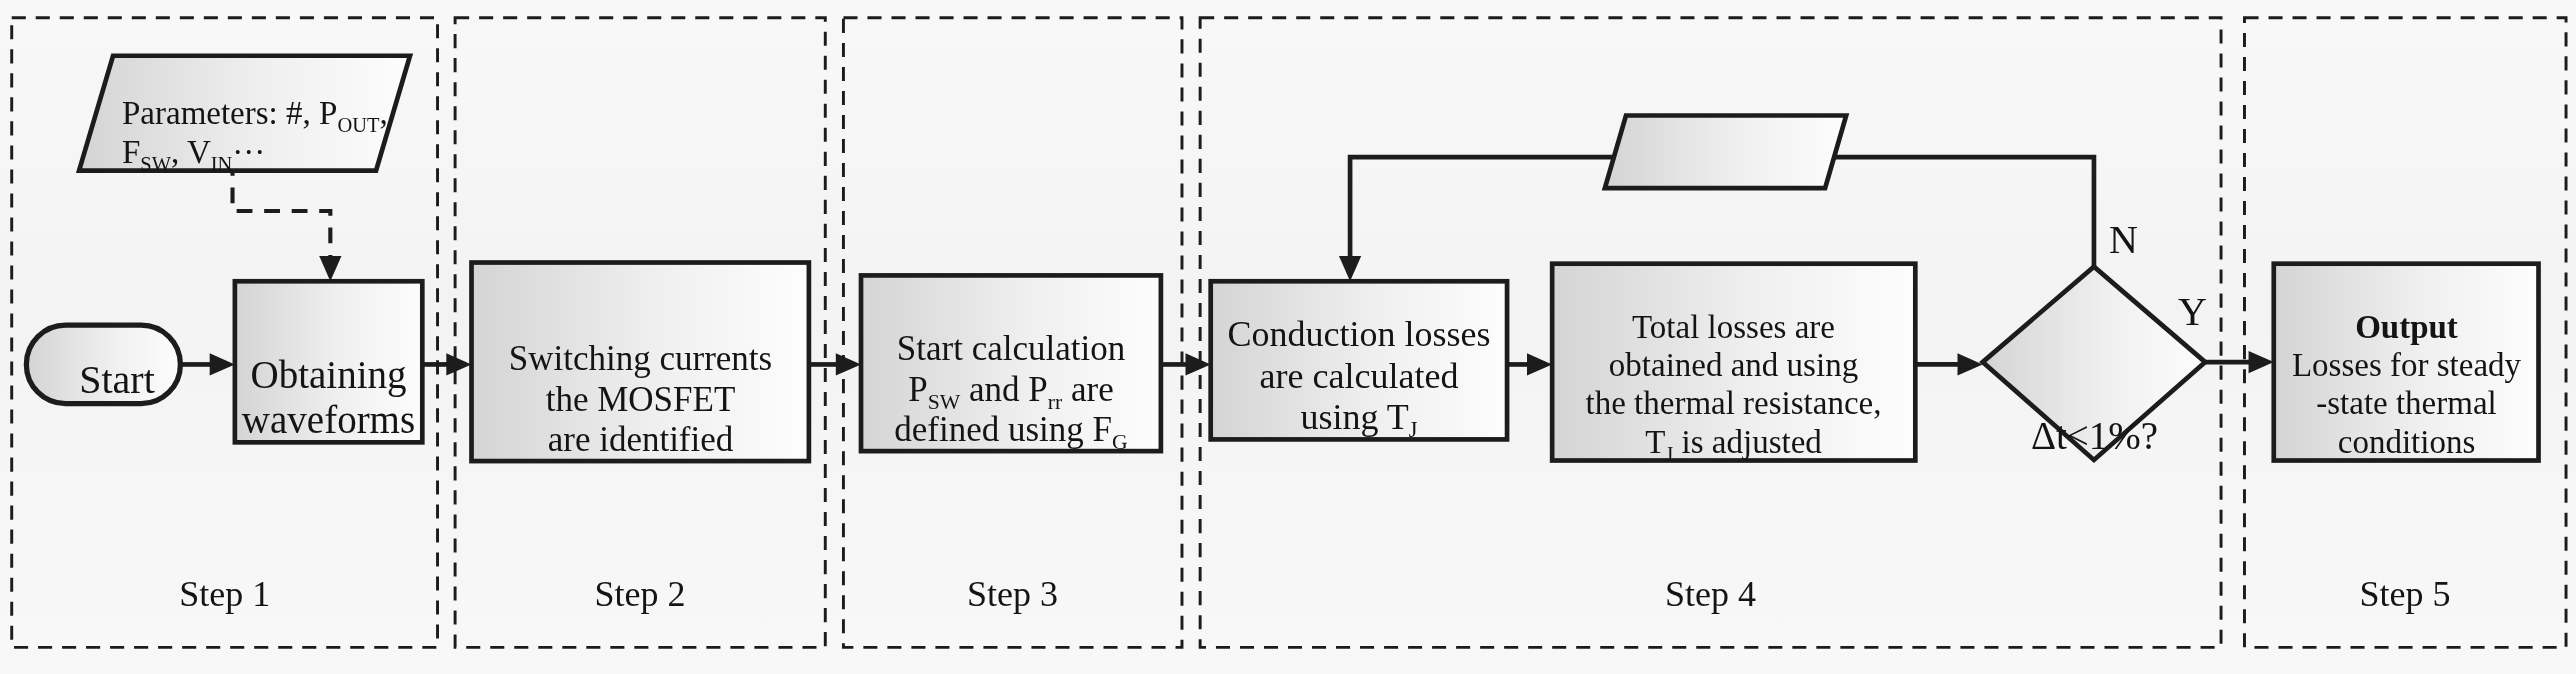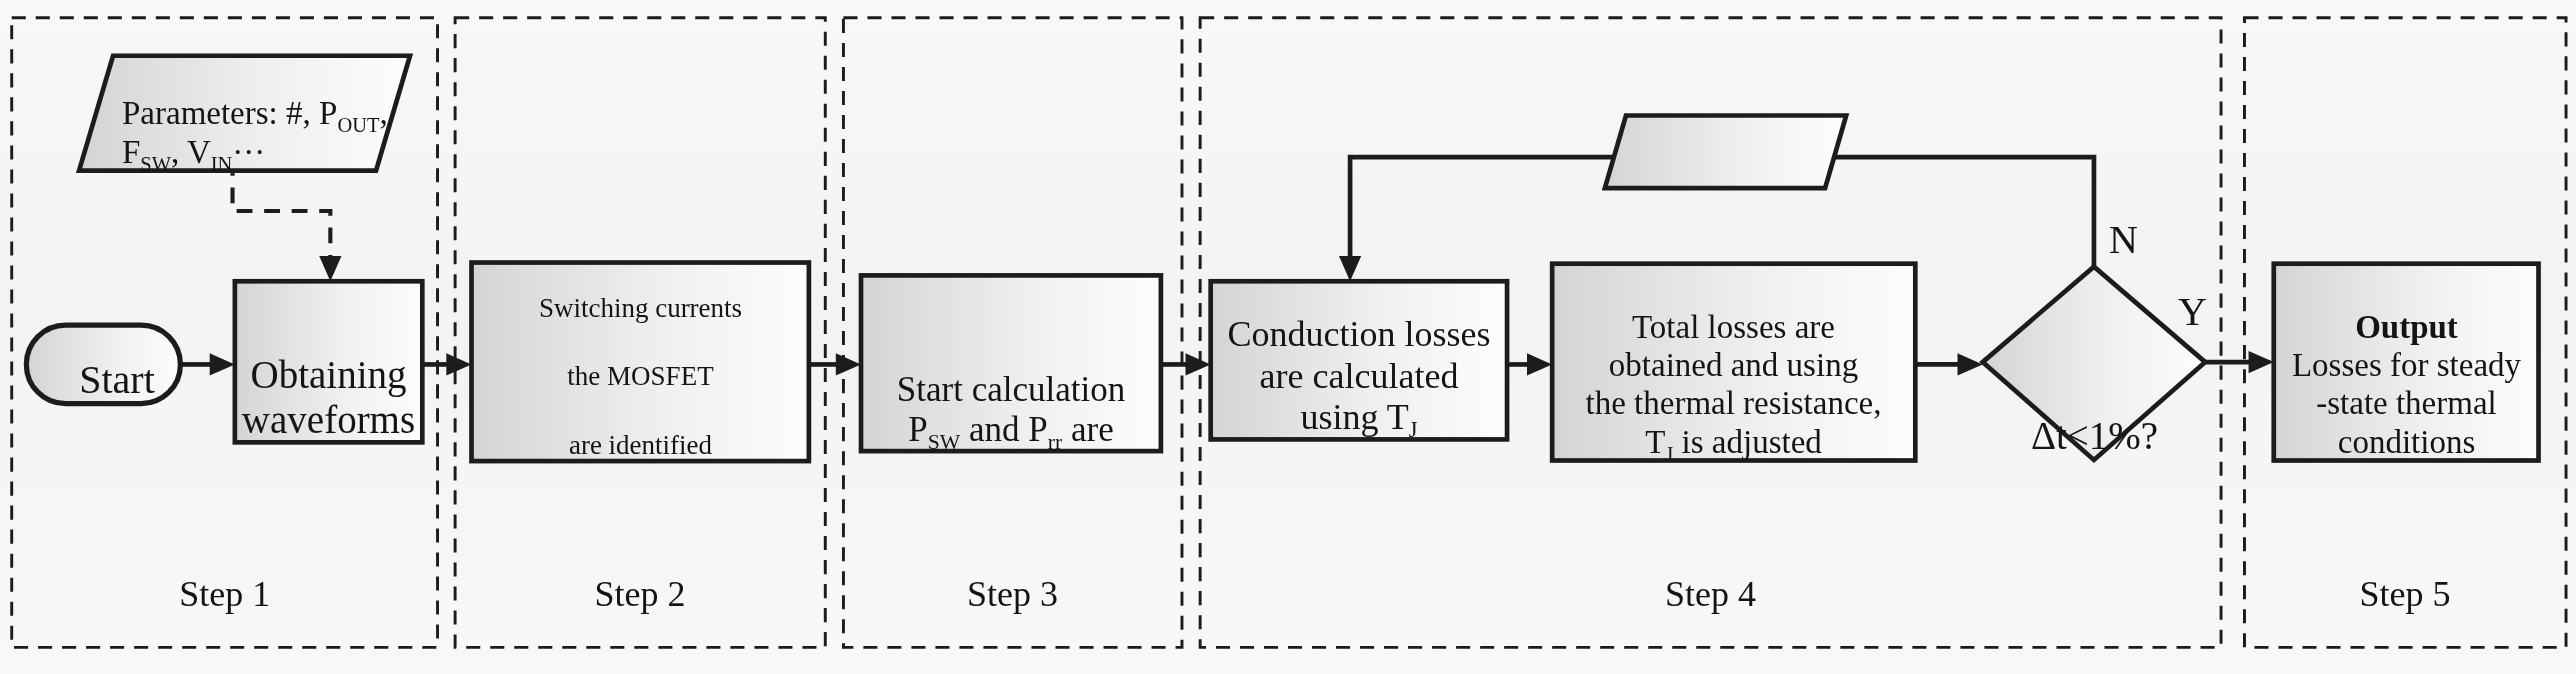--- a/index.html
+++ b/index.html
@@ -4,21 +4,21 @@
 <style>
   html,body{margin:0;padding:0;background:#f6f6f6;}
   #canvas{position:relative;width:2576px;height:675px;background:linear-gradient(180deg,#f8f8f8 0%,#f3f3f3 45%,#f8f8f8 100%);overflow:hidden;font-family:"Liberation Serif","DejaVu Serif",serif;color:#141414;}
   #shapes{position:absolute;left:0;top:0;}
   .node-text{position:absolute;display:flex;flex-direction:column;align-items:center;justify-content:flex-end;text-align:center;pointer-events:none;}
   .ln{line-height:1.16;white-space:nowrap;}
   sub{font-size:62%;line-height:0;}
   .f-start{font-size:40px;}
   .f-params{font-size:33px;align-items:flex-start;text-align:left;padding-left:34px;box-sizing:border-box;}
   .f-obtaining{font-size:39px;}
-  .f-switching{font-size:27px;gap:37px;}
+  .f-switching{font-size:35px;}
   .f-energy{font-size:35px;}
   .f-conduction{font-size:36px;}
   .f-total{font-size:33px;}
   .f-decision{font-size:39px;}
   .f-tj{font-size:32px;}
   .f-output{font-size:33px;}
   .f-output .title{font-weight:bold;}
   .edge-label{position:absolute;font-size:40px;pointer-events:none;}
   .step-label{position:absolute;top:569px;height:49px;display:flex;align-items:center;justify-content:center;font-size:36px;pointer-events:none;}
 </style>
@@ -99,20 +99,21 @@
 
   <div class="node-text f-switching" style="left:472px;top:262px;width:337px;height:199px;">
     <div class="ln">Switching currents</div>
     <div class="ln">the MOSFET</div>
     <div class="ln">are identified</div>
   </div>
 
   <div class="node-text f-energy" style="left:861px;top:275px;width:300px;height:176px;">
     <div class="ln">Start calculation</div>
     <div class="ln">P<sub>SW</sub> and P<sub>rr</sub> are</div>
+    <div class="ln">defined using F<sub>G</sub></div>
   </div>
 
   <div class="node-text f-conduction" style="left:1211px;top:281px;width:296px;height:158px;">
     <div class="ln">Conduction losses</div>
     <div class="ln">are calculated</div>
     <div class="ln">using T<sub>J</sub></div>
   </div>
 
   <div class="node-text f-total" style="left:1552px;top:264px;width:363px;height:197px;">
     <div class="ln">Total losses are</div>

